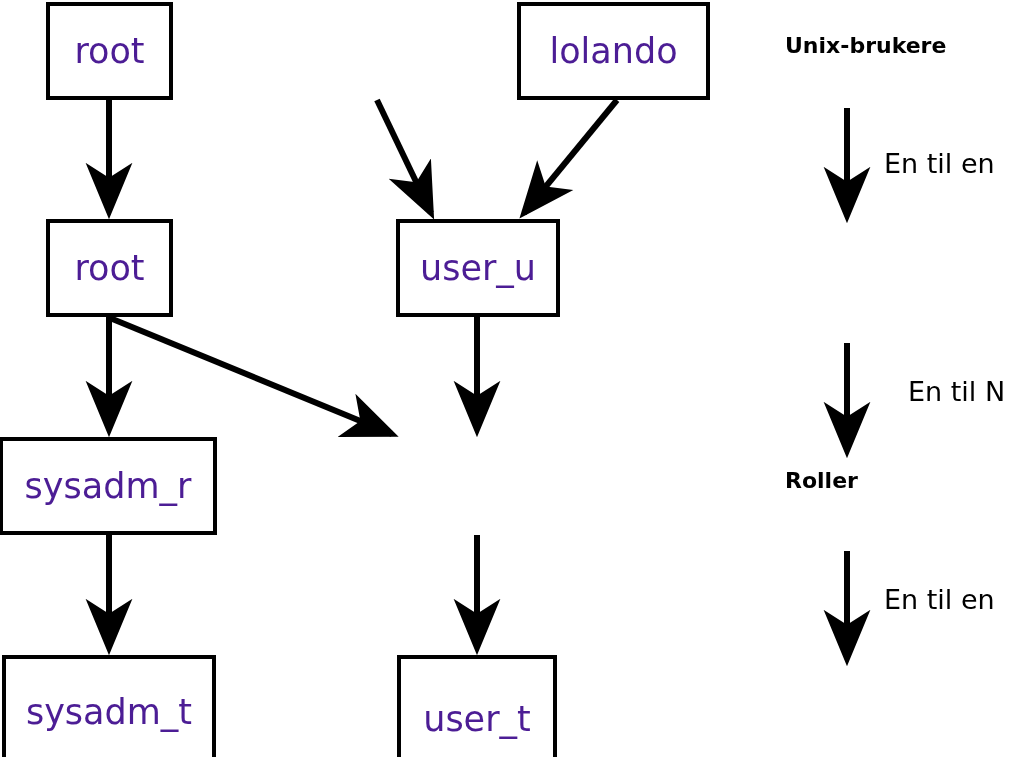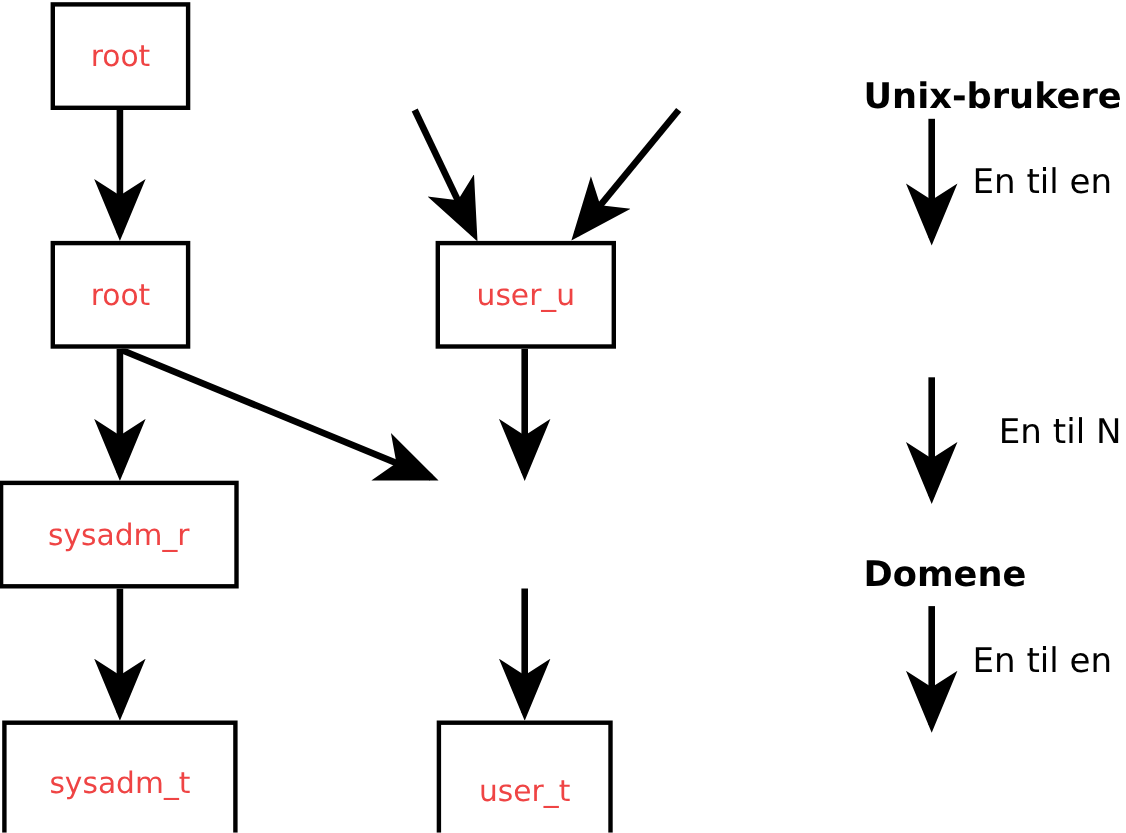--- a/index.html
+++ b/index.html
@@ -16,52 +16,51 @@
     font-family: "DejaVu Sans", sans-serif;
   }
   .node {
     position: absolute;
     box-sizing: border-box;
     background: #ffffff;
     border: 4px solid #000000;
     display: flex;
     align-items: center;
     justify-content: center;
-    color: #ef4444;
-    font-size: 27px;
+    color: #4c1d95;
+    font-size: 35px;
     font-weight: 400;
     line-height: 1;
     z-index: 3;
     white-space: nowrap;
   }
   .node-label {
     display: block;
   }
   #edges {
     position: absolute;
     left: 0;
     top: 0;
     width: 1024px;
     height: 757px;
     z-index: 2;
   }
   .legend-title {
     position: absolute;
     color: #000000;
-    font-size: 32px;
+    font-size: 22px;
     font-weight: bold;
     line-height: 1.13;
     white-space: pre-line;
     z-index: 3;
-    margin-top: 35px;
   }
   .legend-edge-label {
     position: absolute;
     color: #000000;
-    font-size: 31px;
+    font-size: 27px;
     font-weight: 400;
     line-height: 1;
     white-space: nowrap;
     z-index: 3;
   }
 </style>
 </head>
 <body>
 
 <div id="stage">
@@ -92,20 +91,23 @@
     <line x1="847" y1="108" x2="847" y2="216" stroke="#000000" stroke-width="6" marker-end="url(#arrowhead)"></line>
     <line x1="847" y1="343" x2="847" y2="451" stroke="#000000" stroke-width="6" marker-end="url(#arrowhead)"></line>
     <line x1="847" y1="551" x2="847" y2="659" stroke="#000000" stroke-width="6" marker-end="url(#arrowhead)"></line>
   </svg>
 
   <div class="node" style="left:46px; top:2px; width:127px; height:98px;">
     <span class="node-label">root</span>
   </div>
 
 
+  <div class="node" style="left:517px; top:2px; width:193px; height:98px;">
+    <span class="node-label">lolando</span>
+  </div>
 
   <div class="node" style="left:46px; top:219px; width:127px; height:98px;">
     <span class="node-label">root</span>
   </div>
 
   <div class="node" style="left:-1px; top:437px; width:218px; height:98px;">
     <span class="node-label">sysadm_r</span>
   </div>
 
   <div class="node" style="left:396px; top:219px; width:164px; height:98px;">
@@ -121,18 +123,18 @@
     <span class="node-label">user_t</span>
   </div>
 
   <div class="legend-title" style="left:785px; top:34px;">Unix-brukere</div>
 
   <div class="legend-edge-label" style="left:884px; top:150px;">En til en</div>
 
 
   <div class="legend-edge-label" style="left:884px; top:378px;margin-left:24px;">En til N</div>
 
-  <div class="legend-title" style="left:785px; top:469px;">Domene</div>
+  <div class="legend-title" style="left:785px; top:469px;">Roller</div>
 
   <div class="legend-edge-label" style="left:884px; top:586px;">En til en</div>
 
 
 </div>
 
 </body></html>

